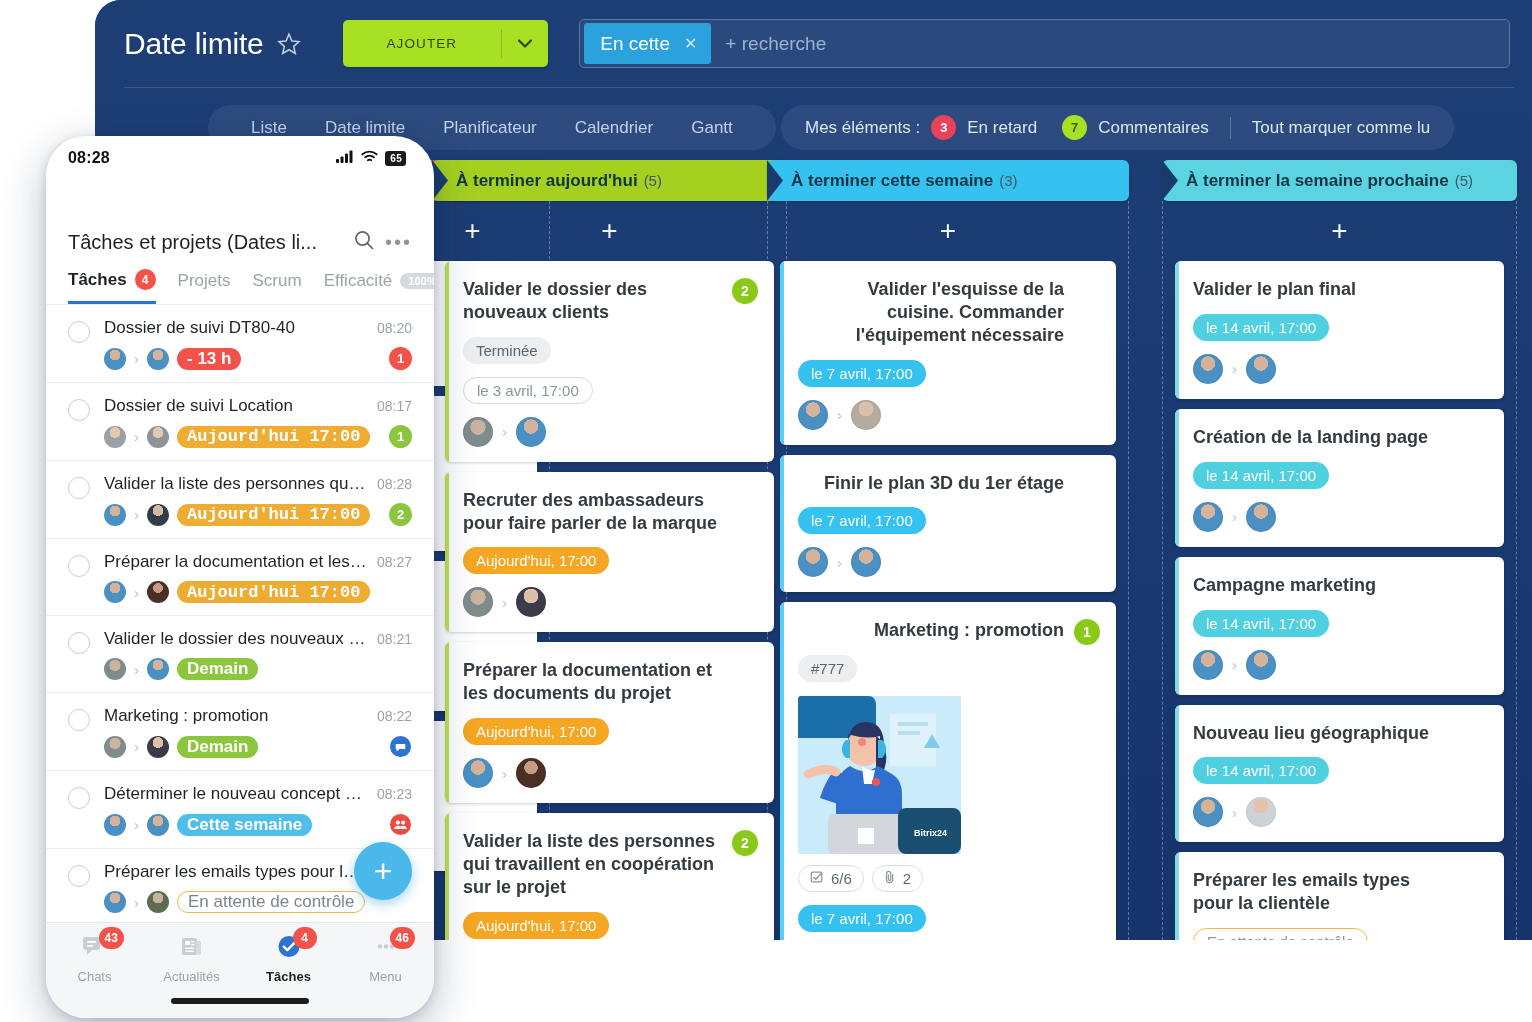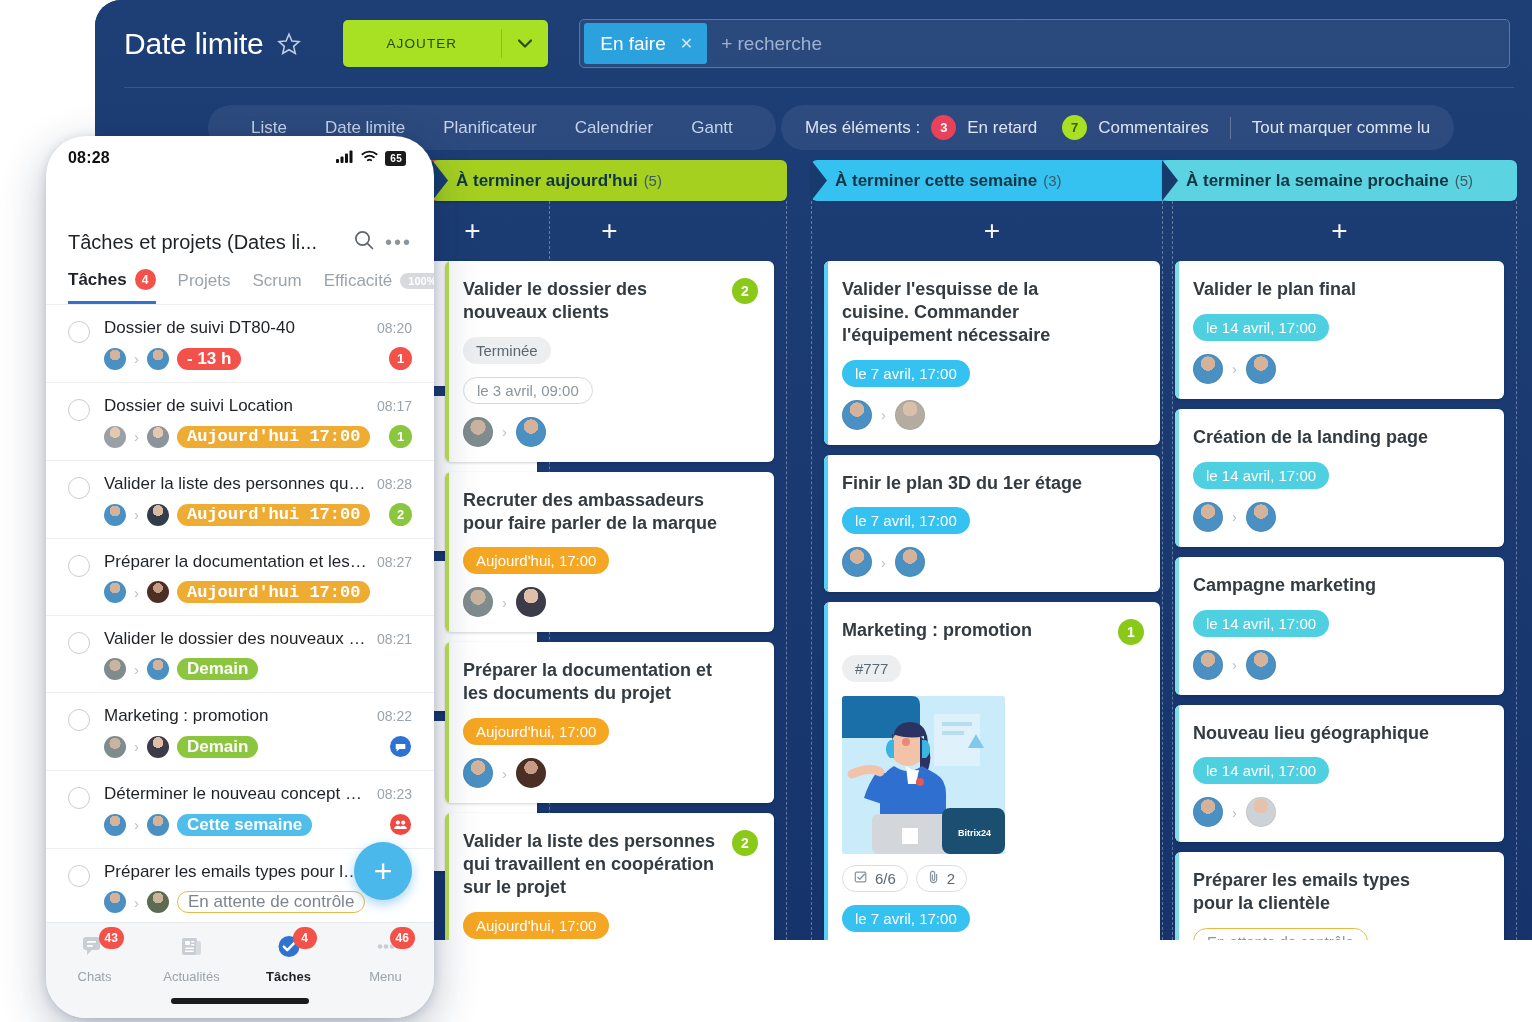--- a/index.html
+++ b/index.html
@@ -255,21 +255,21 @@
         <div class="add-btn-sep"></div>
         <div class="add-btn-caret">
           <svg width="14" height="9" viewBox="0 0 14 9">
               <path d="M1 1.5 L7 7.5 L13 1.5" fill="none" stroke="#2b4a0c" stroke-width="2.2" stroke-linecap="round" stroke-linejoin="round"></path>
             </svg>
         </div>
       </div>
 
       <div class="search-box" style="width:931px; flex:none;">
         <div class="filter-chip">
-          <span>En faire</span>
+          <span>En cette</span>
           <span class="x">✕</span>
         </div>
         <span class="search-ph">+ recherche</span>
       </div>
     </div>
     <div class="divider-line"></div>
 
     <div class="subnav">
       <a>Liste</a>
       <a>Date limite</a>
@@ -325,21 +325,21 @@
             </div>
 
           <div class="card">
             <div style="position:absolute;left:0;top:0;bottom:0;width:4px;background:#bfe050;"></div>
             <div class="card-title">Valider le dossier des nouveaux clients</div>
             <div class="card-count">2</div>
             <div class="tag-row">
               <span class="tag grey">Terminée</span>
             </div>
             <div class="tag-row">
-              <span class="tag outline">le 3 avril, 09:00</span>
+              <span class="tag outline">le 3 avril, 17:00</span>
             </div>
             <div class="avatars">
               <span class="av" style="background:radial-gradient(circle at 50% 34%, #cbb49f 0 30%, #7f8c8e 31% 100%);"></span>
               <span class="arrowsep">›</span>
               <span class="av" style="background:radial-gradient(circle at 50% 32%, #d5b39b 0 28%, #4a90c2 29% 100%);"></span>
             </div>
           </div>
 
           <div class="card">
             <div style="position:absolute;left:0;top:0;bottom:0;width:4px;background:#bfe050;"></div>
@@ -372,21 +372,21 @@
             <div class="card-title">Valider la liste des personnes qui travaillent en coopération sur le projet</div>
             <div class="card-count">2</div>
             <div class="tag-row">
               <span class="tag orange">Aujourd'hui, 17:00</span>
             </div>
 
           </div>
         </div>
       </div>
 
-      <div class="col" style="left:716px; width:362px;">
+      <div class="col" style="left:672px; width:362px;text-align:right;">
         <div class="col-hdr" style="background:#35c2f0;">
           <div class="notch"></div>
           <span>À terminer cette semaine</span>
           <span class="cnt">(3)</span>
         </div>
         <div class="col-body">
           <div class="add-row">
               <span class="plus">+</span>
             </div>
 

